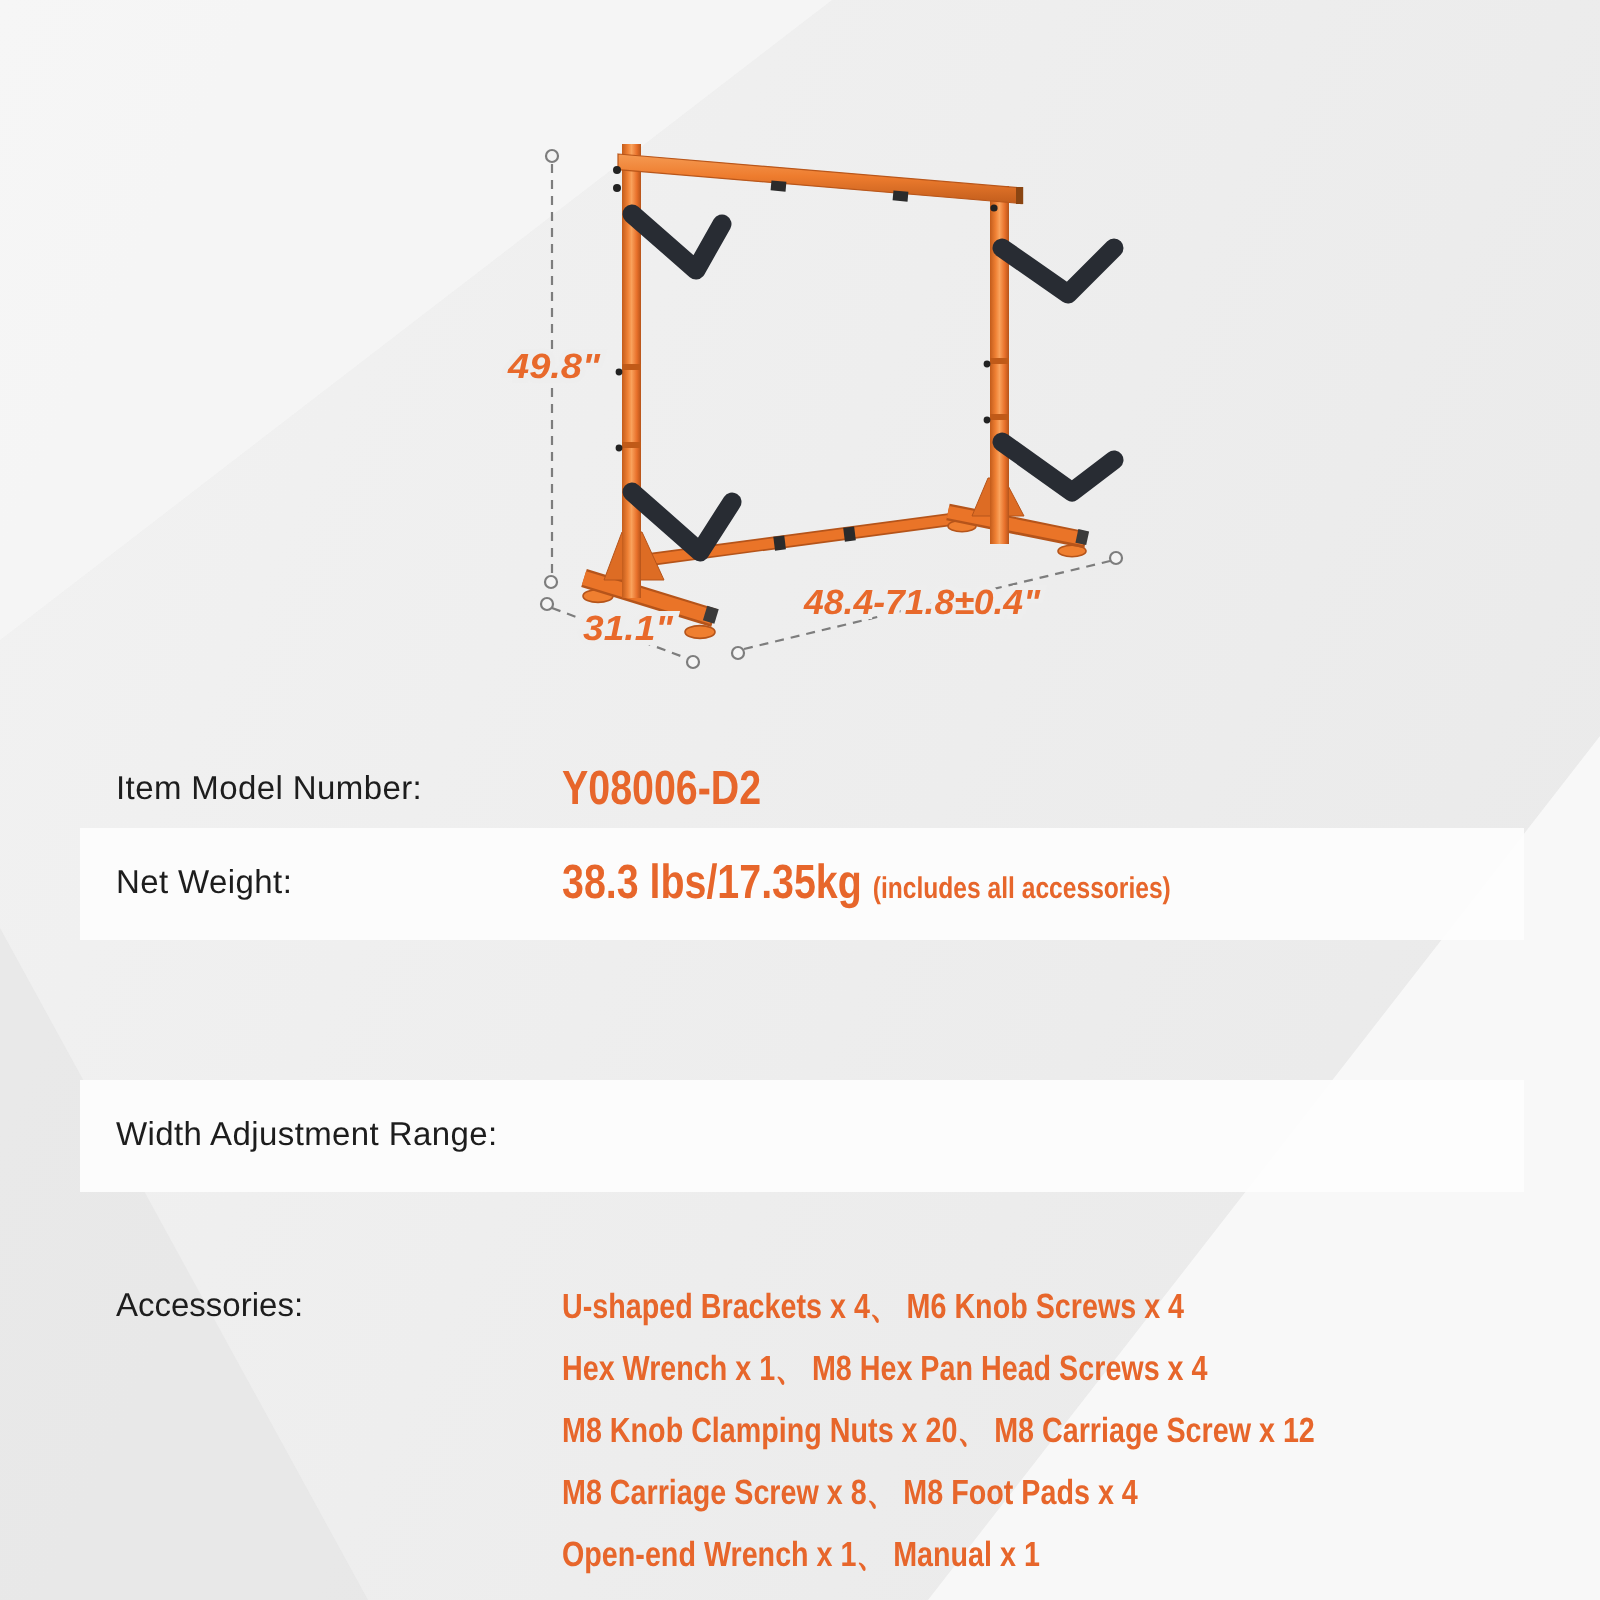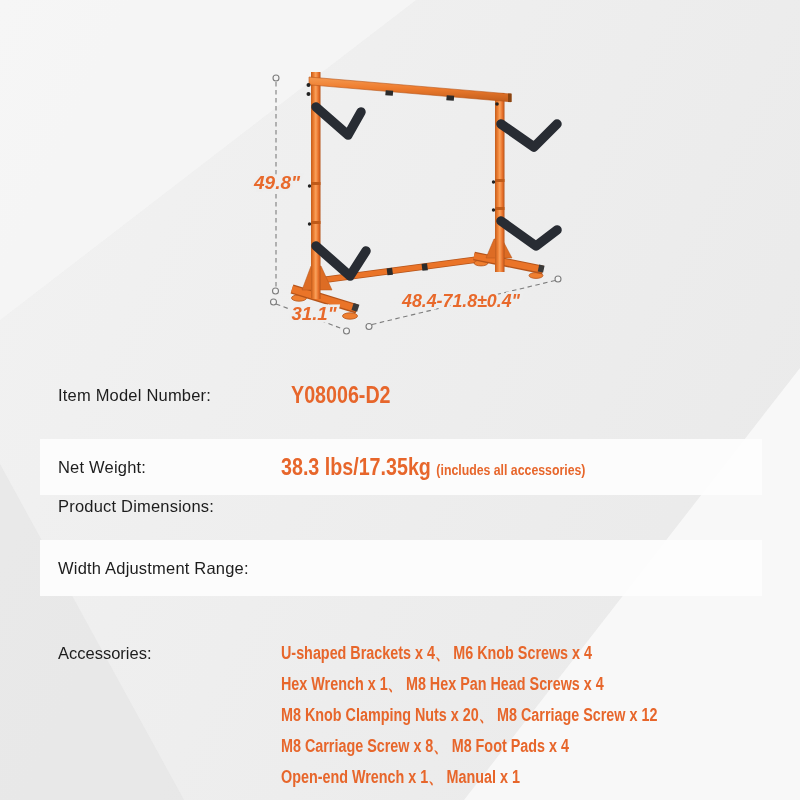--- a/index.html
+++ b/index.html
@@ -11,21 +11,21 @@
   .bg-wedge.br{background:#fafafa;clip-path:polygon(100% 46%,100% 100%,58% 100%);opacity:.85;}
 
   .rack-illustration{position:absolute;left:240px;top:50px;width:360px;height:300px;}
 
   .spec-table{position:absolute;left:0;top:0;width:714px;height:800px;}
   .spec-row{position:absolute;left:0;width:800px;}
   .spec-row.banded{left:40px;width:722px;background:rgba(253,253,253,0.92);}
   .spec-label{position:absolute;left:58px;top:50%;transform:translateY(-50%);
     font-size:16.5px;color:#1d1d1d;letter-spacing:.2px;white-space:nowrap;}
   .spec-row.banded .spec-label{left:18px;}
-  .spec-value{position:absolute;left:291px;top:50%;transform:translateY(-50%);white-space:nowrap;}
+  .spec-value{position:absolute;left:281px;top:50%;transform:translateY(-50%);white-space:nowrap;}
   .spec-row.banded .spec-value{left:241px;}
   .vtxt{display:inline-block;transform:scaleX(.82);transform-origin:left center;
     font-weight:bold;color:#e7662b;font-size:24px;letter-spacing:0;white-space:nowrap;}
   .vnote{font-size:15px;font-weight:bold;color:#e7662b;}
   .acc-block{position:absolute;left:0;top:638px;width:800px;height:170px;text-decoration:underline;}
   .acc-label{position:absolute;left:58px;top:0;line-height:31px;font-size:16.5px;color:#1d1d1d;}
   .acc-lines{position:absolute;left:281px;top:0;}
   .acc-line{line-height:31px;height:31px;font-weight:bold;color:#e7662b;font-size:17.5px;
     transform:scaleX(.82);transform-origin:left center;white-space:nowrap;}
 </style>
@@ -131,29 +131,28 @@
 
   <div class="spec-table">
 
     <div class="spec-row" style="top:369px;height:52px;">
       <div class="spec-label">Item Model Number:</div>
       <div class="spec-value">
         <span class="vtxt">Y08006-D2</span>
       </div>
     </div>
 
-    <div class="spec-row banded" style="top:439px;height:56px;">
+    <div class="spec-row banded" style="top:414px;height:56px;">
       <div class="spec-label">Net Weight:</div>
       <div class="spec-value">
         <span class="vtxt"><span>38.3 lbs/17.35kg</span> <span class="vnote">(includes all accessories)</span></span>
       </div>
     </div>
 
     <div class="spec-row" style="top:480px;height:52px;">
-      <div class="spec-label">Product Dimensions:</div>
     </div>
 
     <div class="spec-row banded" style="top:540px;height:56px;">
       <div class="spec-label">Width Adjustment Range:</div>
     </div>
 
     <div class="acc-block">
       <div class="acc-label">Accessories:</div>
       <div class="acc-lines">
         <div class="acc-line">U-shaped Brackets x 4、 M6 Knob Screws x 4</div>

